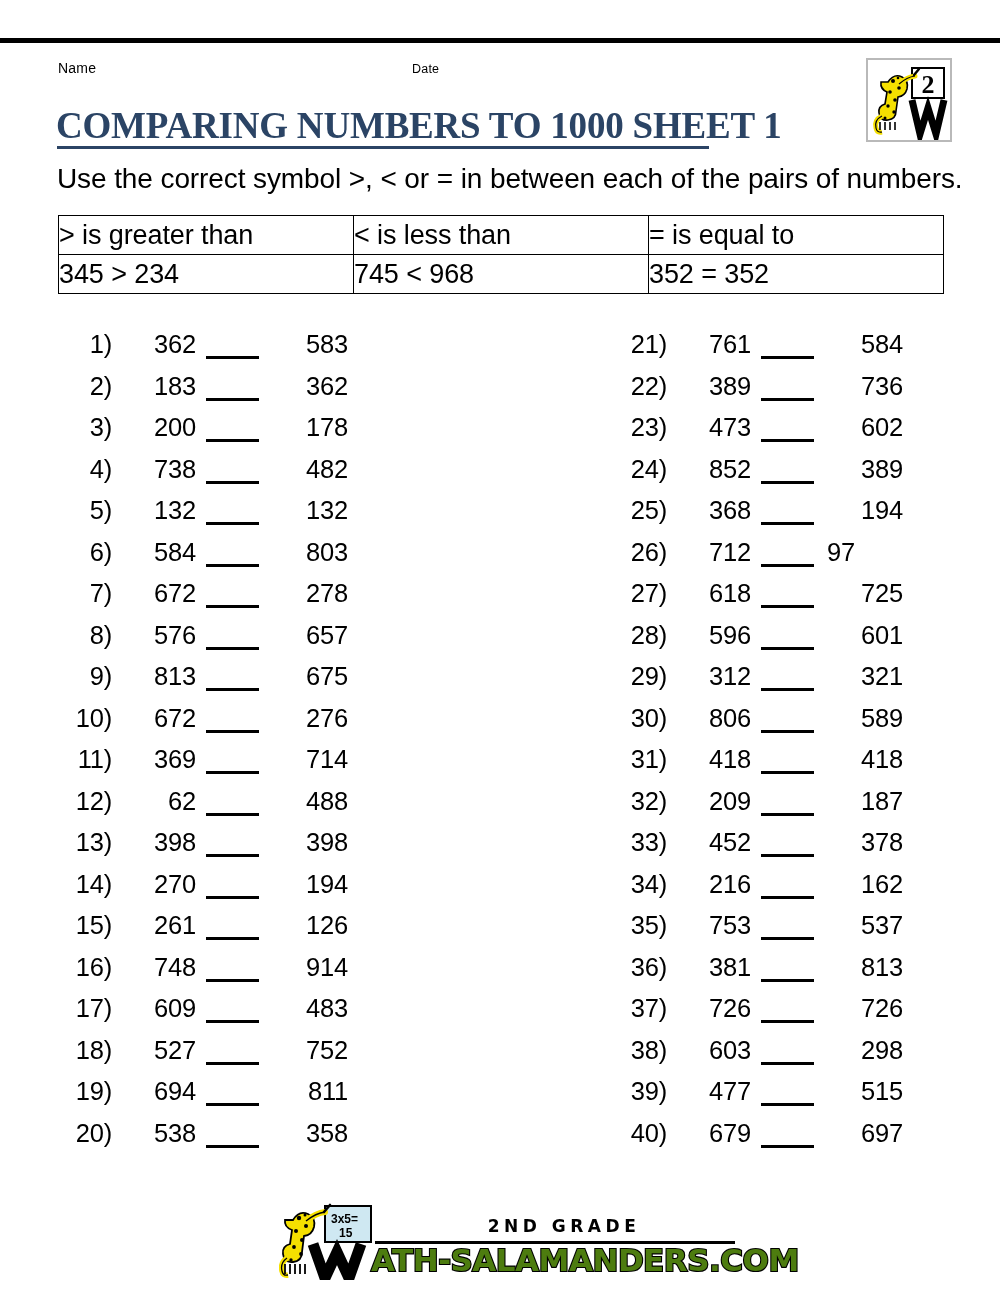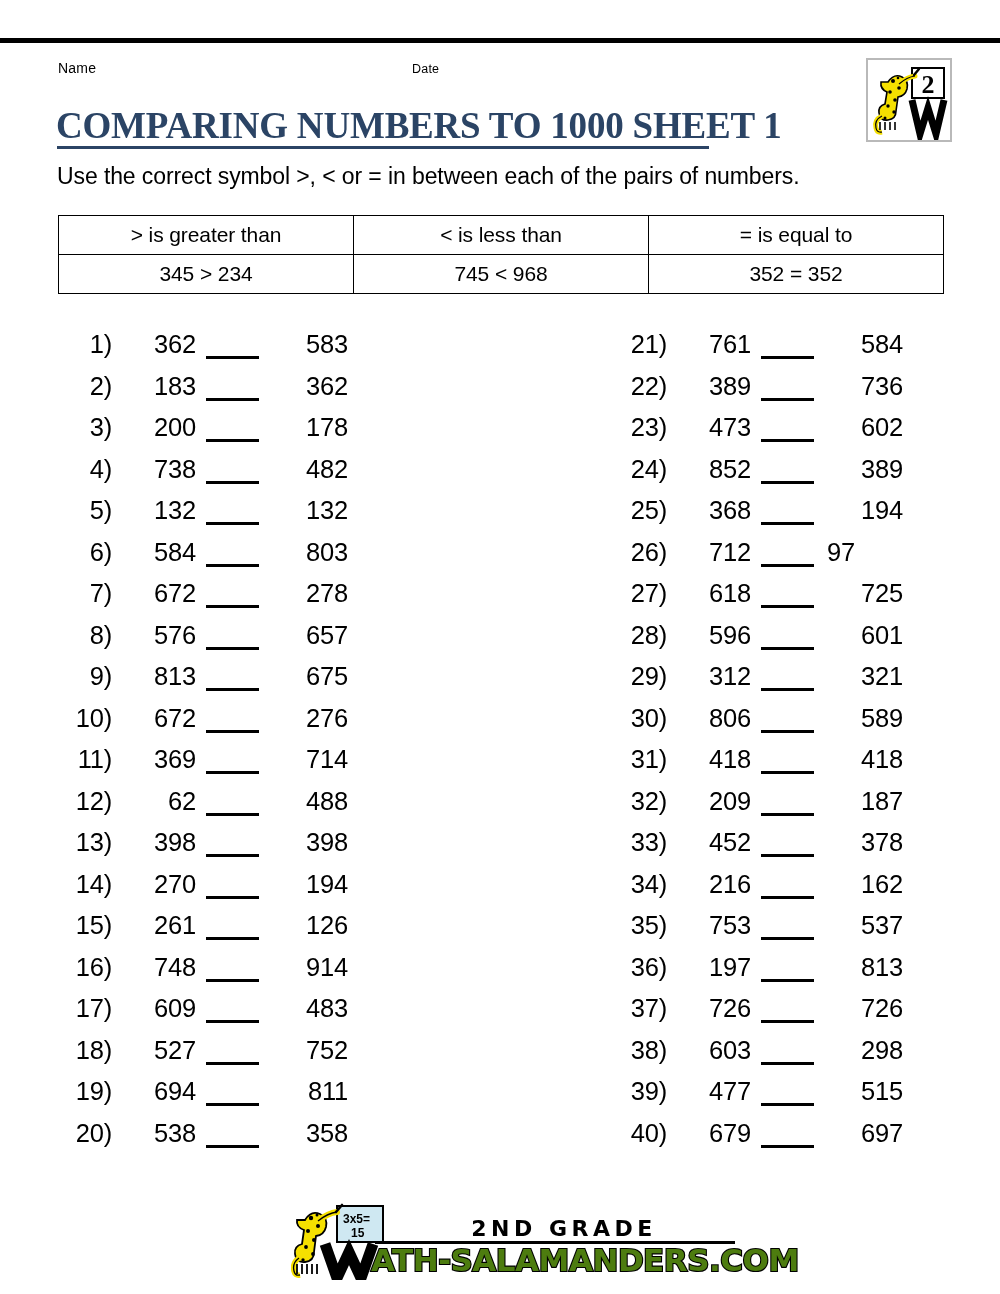--- a/index.html
+++ b/index.html
@@ -61,21 +61,21 @@
     width: 652px;
     height: 3px;
     background: #2b4465;
   }
 
   
   .instruction {
     position: absolute;
     left: 57px;
     top: 163px;
-    font-size: 23px;
+    font-size: 28px;
     white-space: nowrap;
     letter-spacing: -0.1px;
   }
 
   
   .badge {
     position: absolute;
     left: 866px;
     top: 58px;
     width: 86px;
@@ -90,22 +90,22 @@
   .legend {
     position: absolute;
     left: 58px;
     top: 215px;
     width: 882px;
     border-collapse: collapse;
     table-layout: fixed;
   }
   .legend td {
     border: 1.5px solid #000000;
-    text-align: center;
-    font-size: 21px;
+    text-align: left;
+    font-size: 27px;
     padding: 0;
     height: 38px;
     vertical-align: middle;
     letter-spacing: -0.1px;
     margin-left: 44px;
   }
   .legend .c1 { width: 294px; }
   .legend .c2 { width: 294px; }
   .legend .c3 { width: 294px; }
 
@@ -164,34 +164,34 @@
   
   .footer {
     position: absolute;
     left: 275px;
     top: 1198px;
     width: 470px;
     height: 84px;
   }
   .footer-mascot {
     position: absolute;
-    left: 16px;
+    left: 4px;
     top: 2px;
     width: 112px;
     height: 80px;
     text-decoration: underline;
   }
   .footer-grade {
     position: absolute;
     left: 108px;
     top: 18px;
     width: 362px;
     text-align: center;
     font-family: "DejaVu Sans", sans-serif;
-    font-size: 22px;
+    font-size: 17px;
     font-weight: bold;
     letter-spacing: 4.5px;
     color: #000000;
   }
   .footer-rule {
     position: absolute;
     left: 100px;
     top: 43px;
     width: 360px;
     height: 3px;
@@ -486,21 +486,21 @@
       <span class="b">162</span>
     </div>
     <div class="prob">
       <span class="idx">35)</span>
       <span class="a">753</span>
       <span class="blank"></span>
       <span class="b">537</span>
     </div>
     <div class="prob">
       <span class="idx">36)</span>
-      <span class="a">197</span>
+      <span class="a">381</span>
       <span class="blank"></span>
       <span class="b">813</span>
     </div>
     <div class="prob">
       <span class="idx">37)</span>
       <span class="a">726</span>
       <span class="blank"></span>
       <span class="b">726</span>
     </div>
     <div class="prob">

